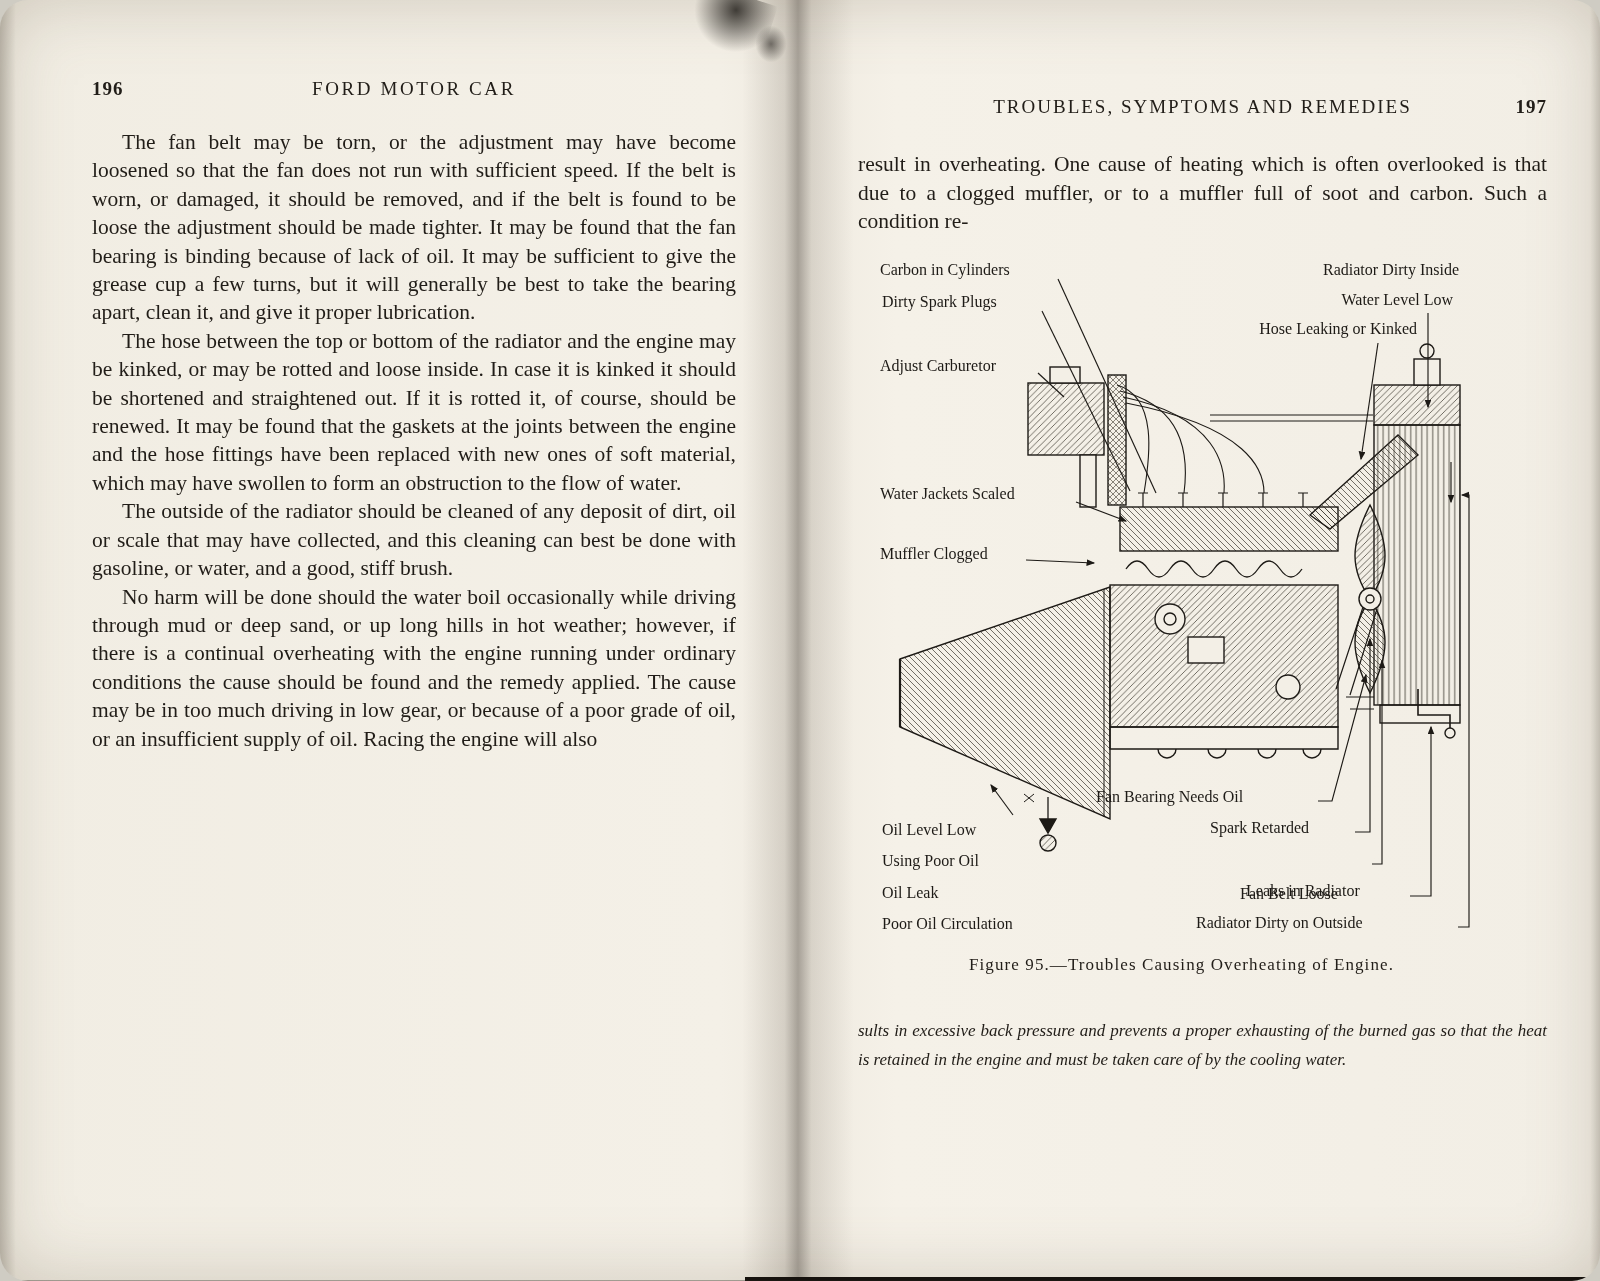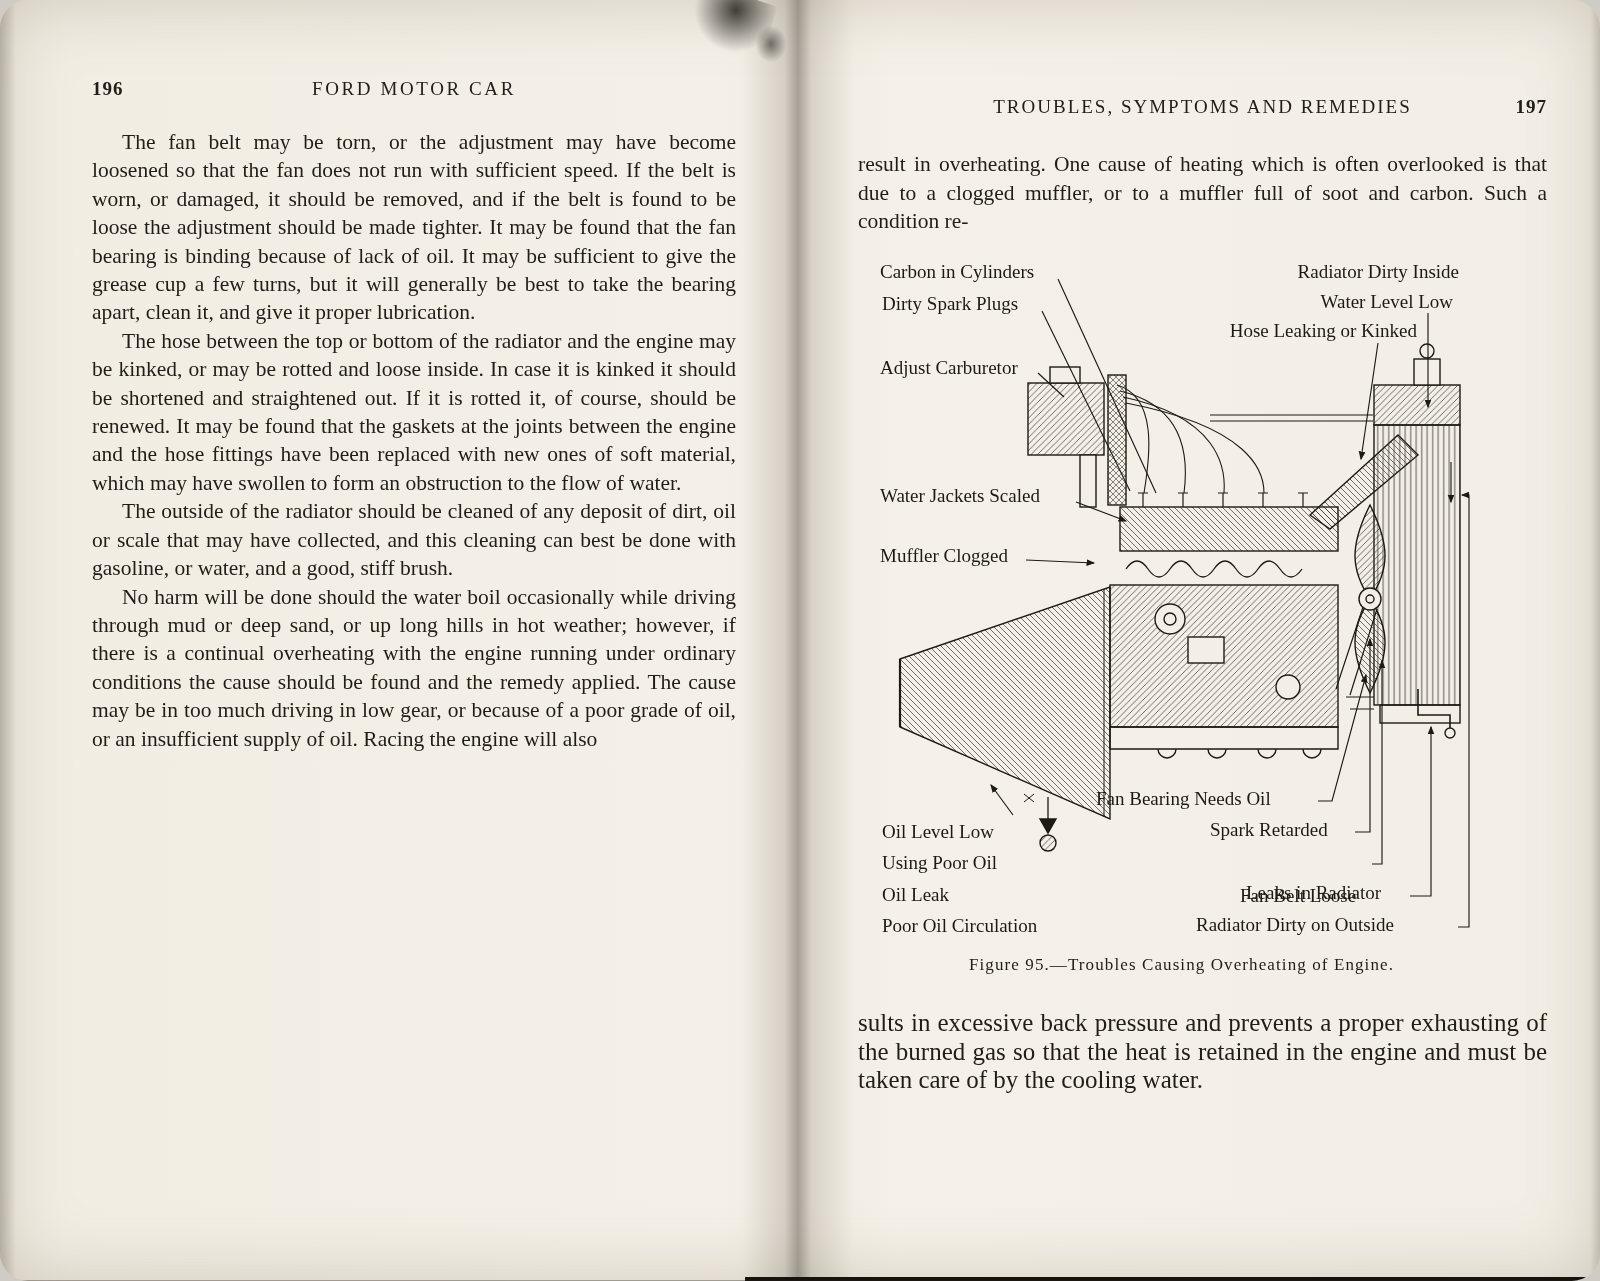--- a/index.html
+++ b/index.html
@@ -20,25 +20,25 @@
   .running-title { position:absolute; left:0; right:0; text-align:center; letter-spacing:2.6px; }
   .page-left  .page-num { position:absolute; left:0; top:0; }
   .page-right .page-num { position:absolute; right:0; top:0; }
   .page-right .running-title { letter-spacing:2px; }
 
   .body-text { margin-top:26px; font-size:21.5px; line-height:28.4px; text-align:justify; }
   .body-text p { margin:0; }
   .body-text p.indent { text-indent:30px;font-family:Liberation Serif, serif; }
 
   .page-right .intro { margin-top:30px; font-size:21.5px; line-height:28.6px; text-align:justify; }
-  .page-right .closing { margin-top:12px; font-size:25px; line-height:28.6px; text-align:justify; }
+  .page-right .closing { margin-top:20px; font-size:17px; line-height:28.6px; text-align:justify;font-style:italic; }
 
   .figure { position:relative; width:647px; height:740px; margin-top:14px; }
   .figure svg { position:absolute; left:0; top:0; }
-  .fig-label { position:absolute; font-size:19px; white-space:nowrap; color:#1d1a16;font-family:Liberation Serif, serif; }
+  .fig-label { position:absolute; font-size:16px; white-space:nowrap; color:#1d1a16;font-family:Liberation Serif, serif; }
   .fig-label.r { text-align:right; }
   .fig-caption { position:absolute; left:0; right:0; top:698px; text-align:center;
                  font-size:17px; letter-spacing:1.1px; }
 
   
   .gutter-shadow { position:absolute; left:742px; top:0; width:112px; height:100%;
     background:linear-gradient(90deg, rgba(0,0,0,0) 0%, rgba(70,60,48,.16) 38%,
       rgba(48,40,32,.38) 50%, rgba(70,60,48,.14) 62%, rgba(0,0,0,0) 100%); }
   .edge-left { position:absolute; left:0; top:0; bottom:0; width:16px;
     background:linear-gradient(90deg, rgba(60,52,40,.25), rgba(60,52,40,0)); }

